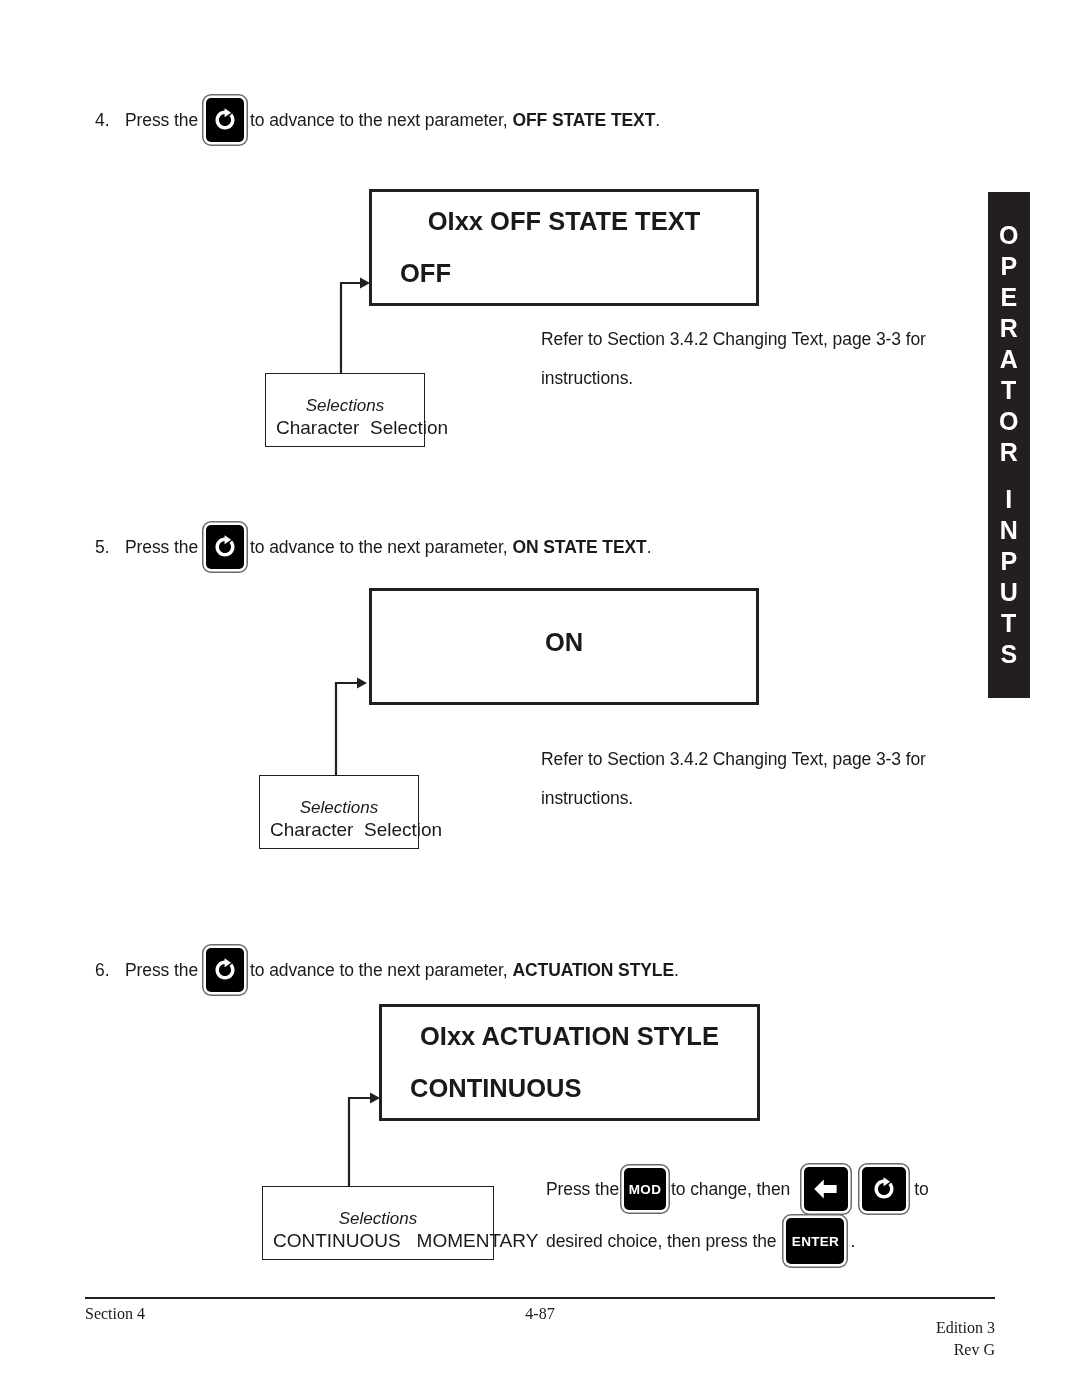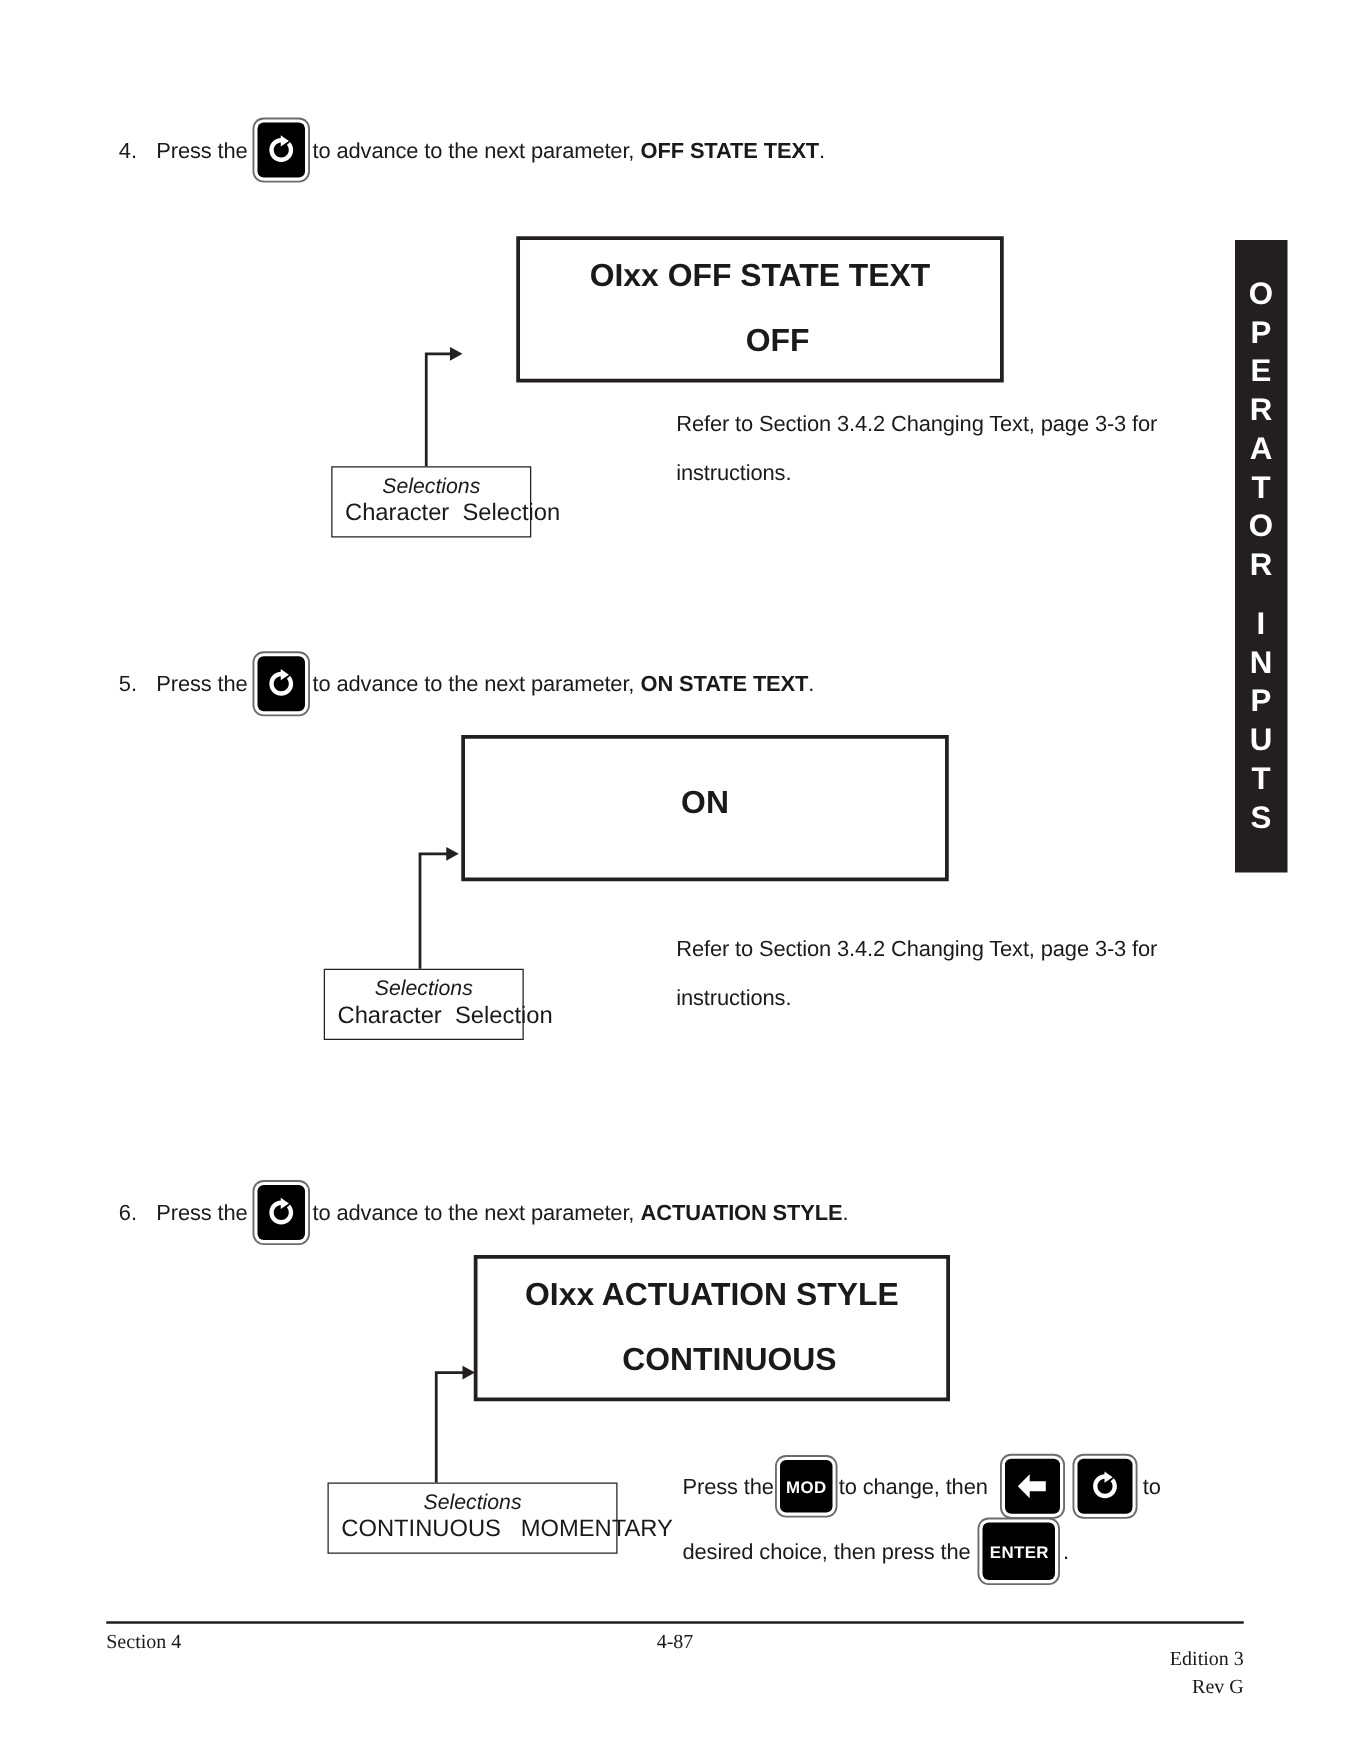--- a/index.html
+++ b/index.html
@@ -93,29 +93,29 @@
     text-align: center;
     letter-spacing: 0px;
     line-height: 30px;
   }
   .panel .p-value {
     font-size: 25.5px;
     font-weight: bold;
     line-height: 30px;
     margin-top: 22px;
   }
-  .panel .p-value.left  { text-align: center;   padding-left: 28px; }
+  .panel .p-value.left  { text-align: left;   padding-left: 28px; }
   .panel .p-value.center{ text-align: center; }
 
   
   .sel-box {
     position: absolute;
     border: 1.6px solid #231f20;
     background: #ffffff;
-    padding: 5px 10px 7px 10px;
+    padding: 22px 10px 7px 10px;
     text-align: center;
   }
   .sel-box .sel-head {
     font-style: italic;
     font-size: 17px;
     line-height: 20px;
   }
   .sel-box .sel-opts {
     font-size: 19px;
     line-height: 23px;
@@ -200,21 +200,21 @@
       <path fill="#ffffff" d="M50 16 C31 16 16 31 16 50 C16 69 31 84 50 84 C69 84 84 69 84 50 C84 41 80.5 33 75 27 L66 36 C69.5 39.8 71.5 44.7 71.5 50 C71.5 62 62 71.5 50 71.5 C38 71.5 28.5 62 28.5 50 C28.5 38.6 37.5 29.3 48.5 28.6 L48.5 40 L72 24 L48.5 8 L48.5 16 Z"></path>
     </svg>
   </span>
   <span style="width:6px; display:inline-block;"></span>
   <span class="txt">to advance to the next parameter,</span>
   <span style="width:5px; display:inline-block;"></span>
   <span class="txt bold">OFF STATE TEXT</span>
   <span class="txt">.</span>
 </div>
 
-<div class="panel" style="left:369px; top:189px; width:390px; height:117px;margin-left:44px;">
+<div class="panel" style="left:369px; top:189px; width:390px; height:117px;">
   <div class="p-title">OIxx  OFF STATE TEXT</div>
   <div class="p-value left">OFF</div>
 </div>
 
 <div class="connector" style="left:336px; top:275px;">
   <svg width="40" height="110" viewBox="0 0 40 110">
     <path d="M5 108 L5 8 L28 8" fill="none" stroke="#231f20" stroke-width="2.2"></path>
     <path d="M24 2.5 L34 8 L24 13.5 Z" fill="#231f20"></path>
   </svg>
 </div>

